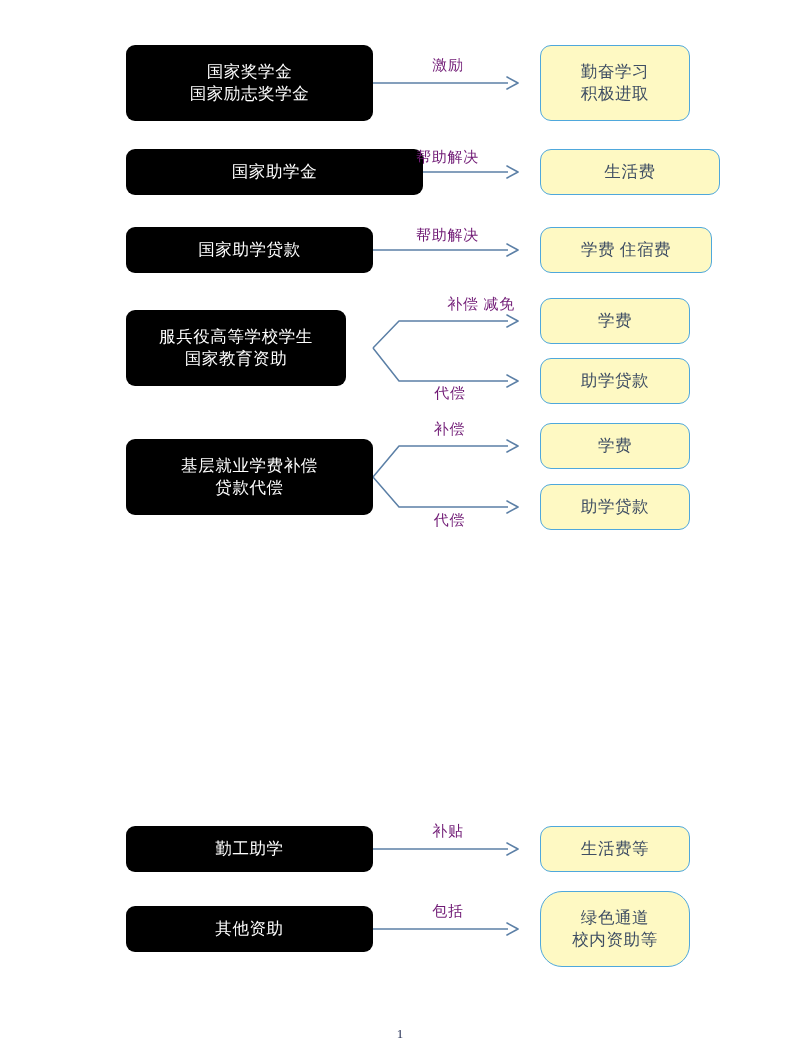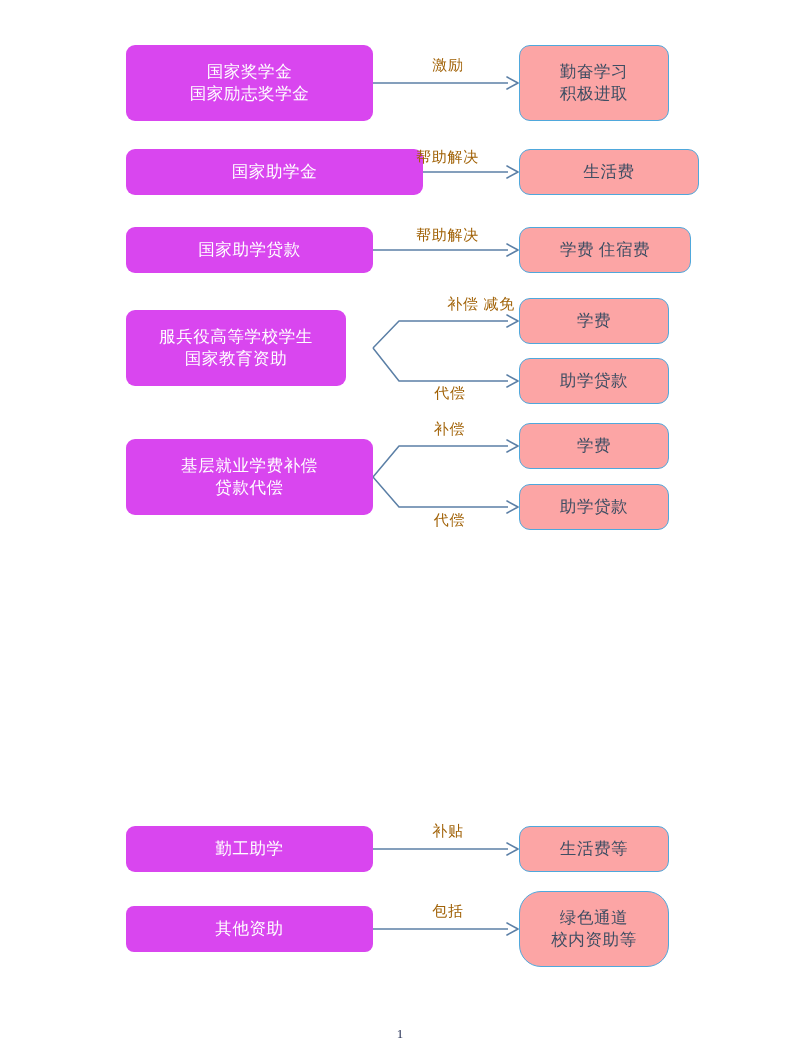--- a/index.html
+++ b/index.html
@@ -29,40 +29,41 @@
     position: absolute;
     box-sizing: border-box;
     display: flex;
     flex-direction: column;
     align-items: center;
     justify-content: center;
     text-align: center;
     line-height: 1.32;
   }
   .node.src {
-    background: #d946ef;
+    background: #000000;
     border-radius: 9px;
     color: #ffffff;
     font-size: 16.5px;
     letter-spacing: 0.6px;
   }
   .node.dst {
-    background: #fca5a5;
+    background: #fef9c3;
     border: 1.6px solid #4FA8DC;
     border-radius: 11px;
     color: #3F4E63;
     font-size: 16.5px;
     letter-spacing: 0.6px;
+    margin-left: 21px;
   }
   .node .line2 {
     display: block;
   }
   .edge-label {
     position: absolute;
-    color: #a16207;
+    color: #701a75;
     font-size: 15px;
     letter-spacing: 0.8px;
     white-space: nowrap;
     text-align: center;
   }
   .page-number {
     position: absolute;
     left: 0;
     width: 800px;
     text-align: center;
@@ -146,21 +147,21 @@
 
   <div class="node src" style="left:126px; top:439px; width:247px; height:76px;">
     <span>基层就业学费补偿</span>
     <span class="line2">贷款代偿</span>
   </div>
 
   <div class="node src" style="left:126px; top:826px; width:247px; height:46px;">
     <span>勤工助学</span>
   </div>
 
-  <div class="node src" style="left:126px; top:906px; width:247px; height:46px;border-radius:8px;">
+  <div class="node src" style="left:126px; top:906px; width:247px; height:46px;">
     <span>其他资助</span>
   </div>
 
   <div class="node dst" style="left:519px; top:45px; width:150px; height:76px;">
     <span>勤奋学习</span>
     <span class="line2">积极进取</span>
   </div>
 
   <div class="node dst" style="left:519px; top:149px; width:180px; height:46px;">
     <span>生活费</span>

